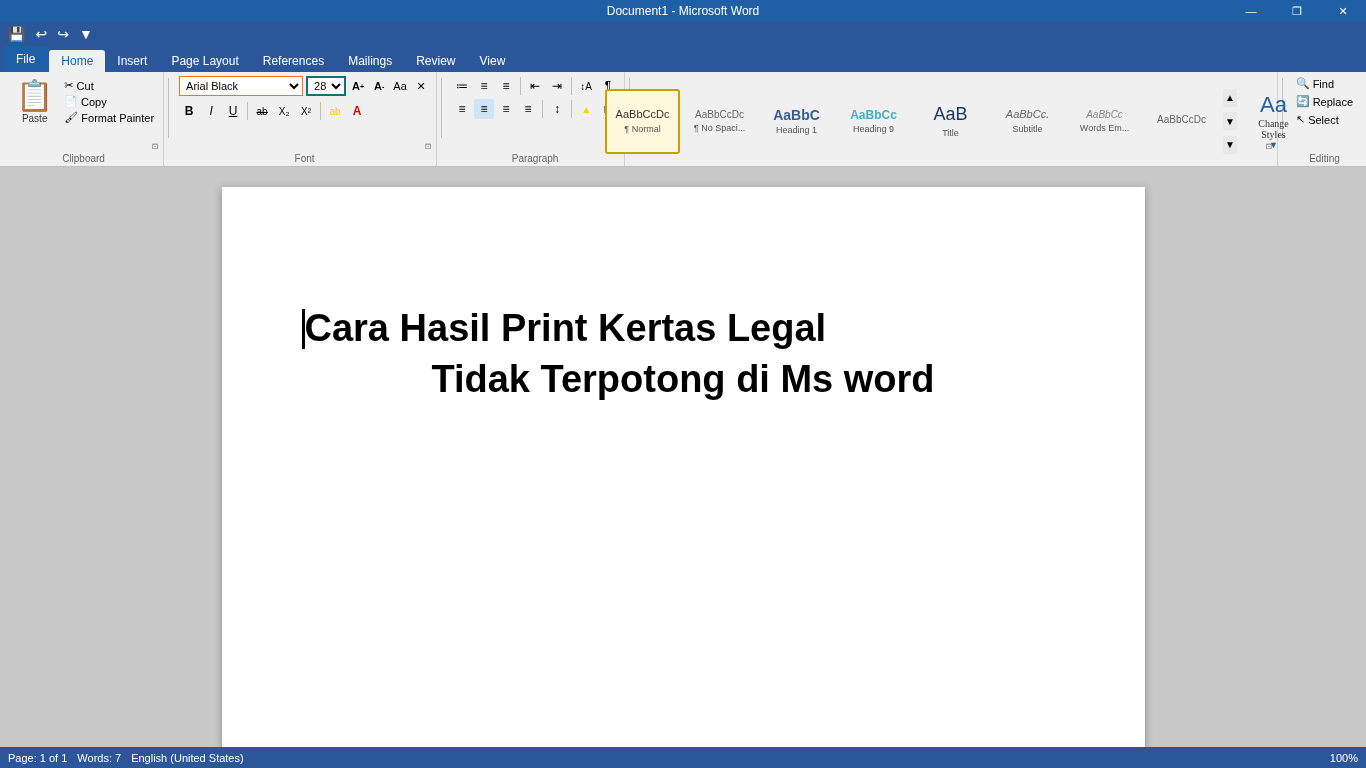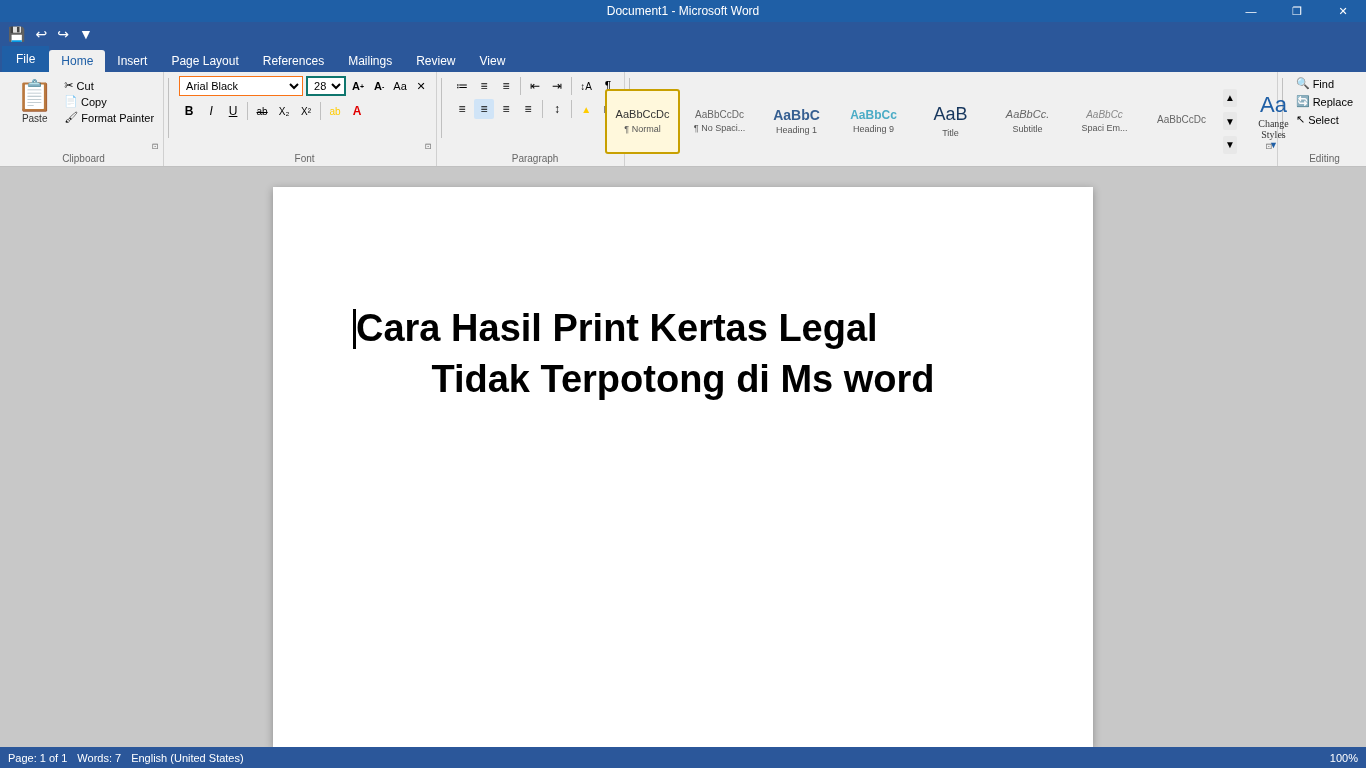--- a/index.html
+++ b/index.html
@@ -281,21 +281,21 @@
     .doc-area {
       background: #c8c8c8;
       flex: 1;
       display: flex;
       justify-content: center;
       padding-top: 20px;
       overflow: hidden;
     }
     .page {
       background: white;
-      width: 820px;
+      width: 923px;
       min-height: 560px;
       box-shadow: 0 2px 8px rgba(0,0,0,0.3);
       padding: 60px 80px;
       position: relative;
     }
     .cursor-line {
       width: 3px;
       height: 40px;
       background: black;
       display: inline-block;
@@ -521,21 +521,21 @@
           <span class="style-item-label">Title</span>
         </div>
 
         <div class="style-item">
           <span class="style-item-text style-subtitle">AaBbCc.</span>
           <span class="style-item-label">Subtitle</span>
         </div>
 
         <div class="style-item">
           <span class="style-item-text style-subtle-em">AaBbCc</span>
-          <span class="style-item-label">Spaci Em...</span>
+          <span class="style-item-label">Words Em...</span>
         </div>
 
         <div class="style-item">
           <span class="style-item-text style-more">AaBbCcDc</span>
           <span class="style-item-label"></span>
         </div>
 
         <div class="styles-scroll">
           <div class="styles-scroll-btn">▲</div>
           <div class="styles-scroll-btn">▼</div>

